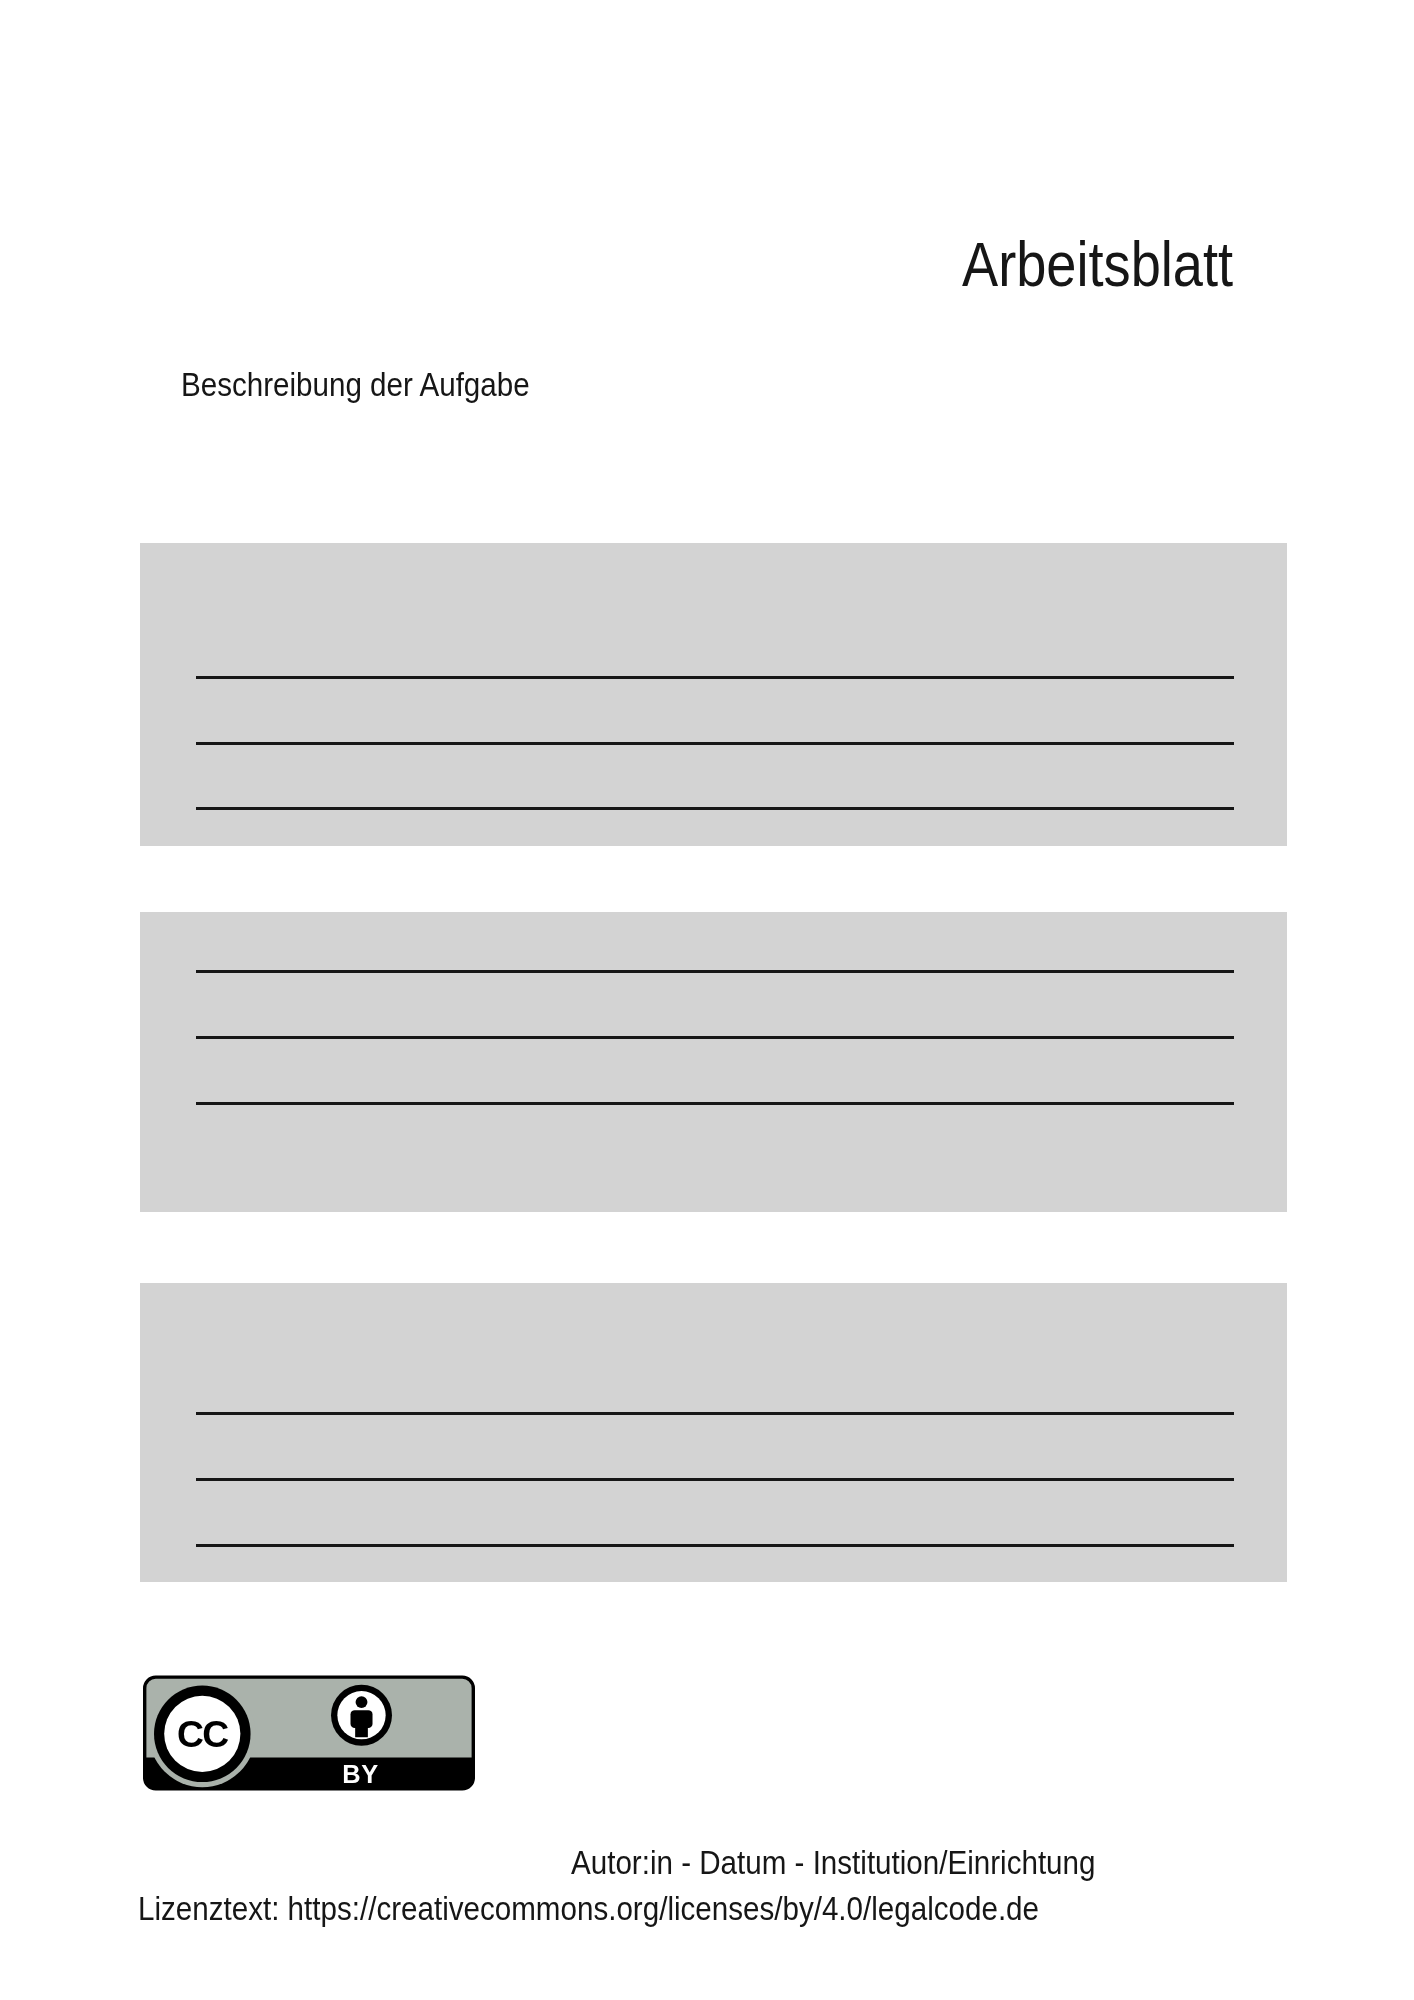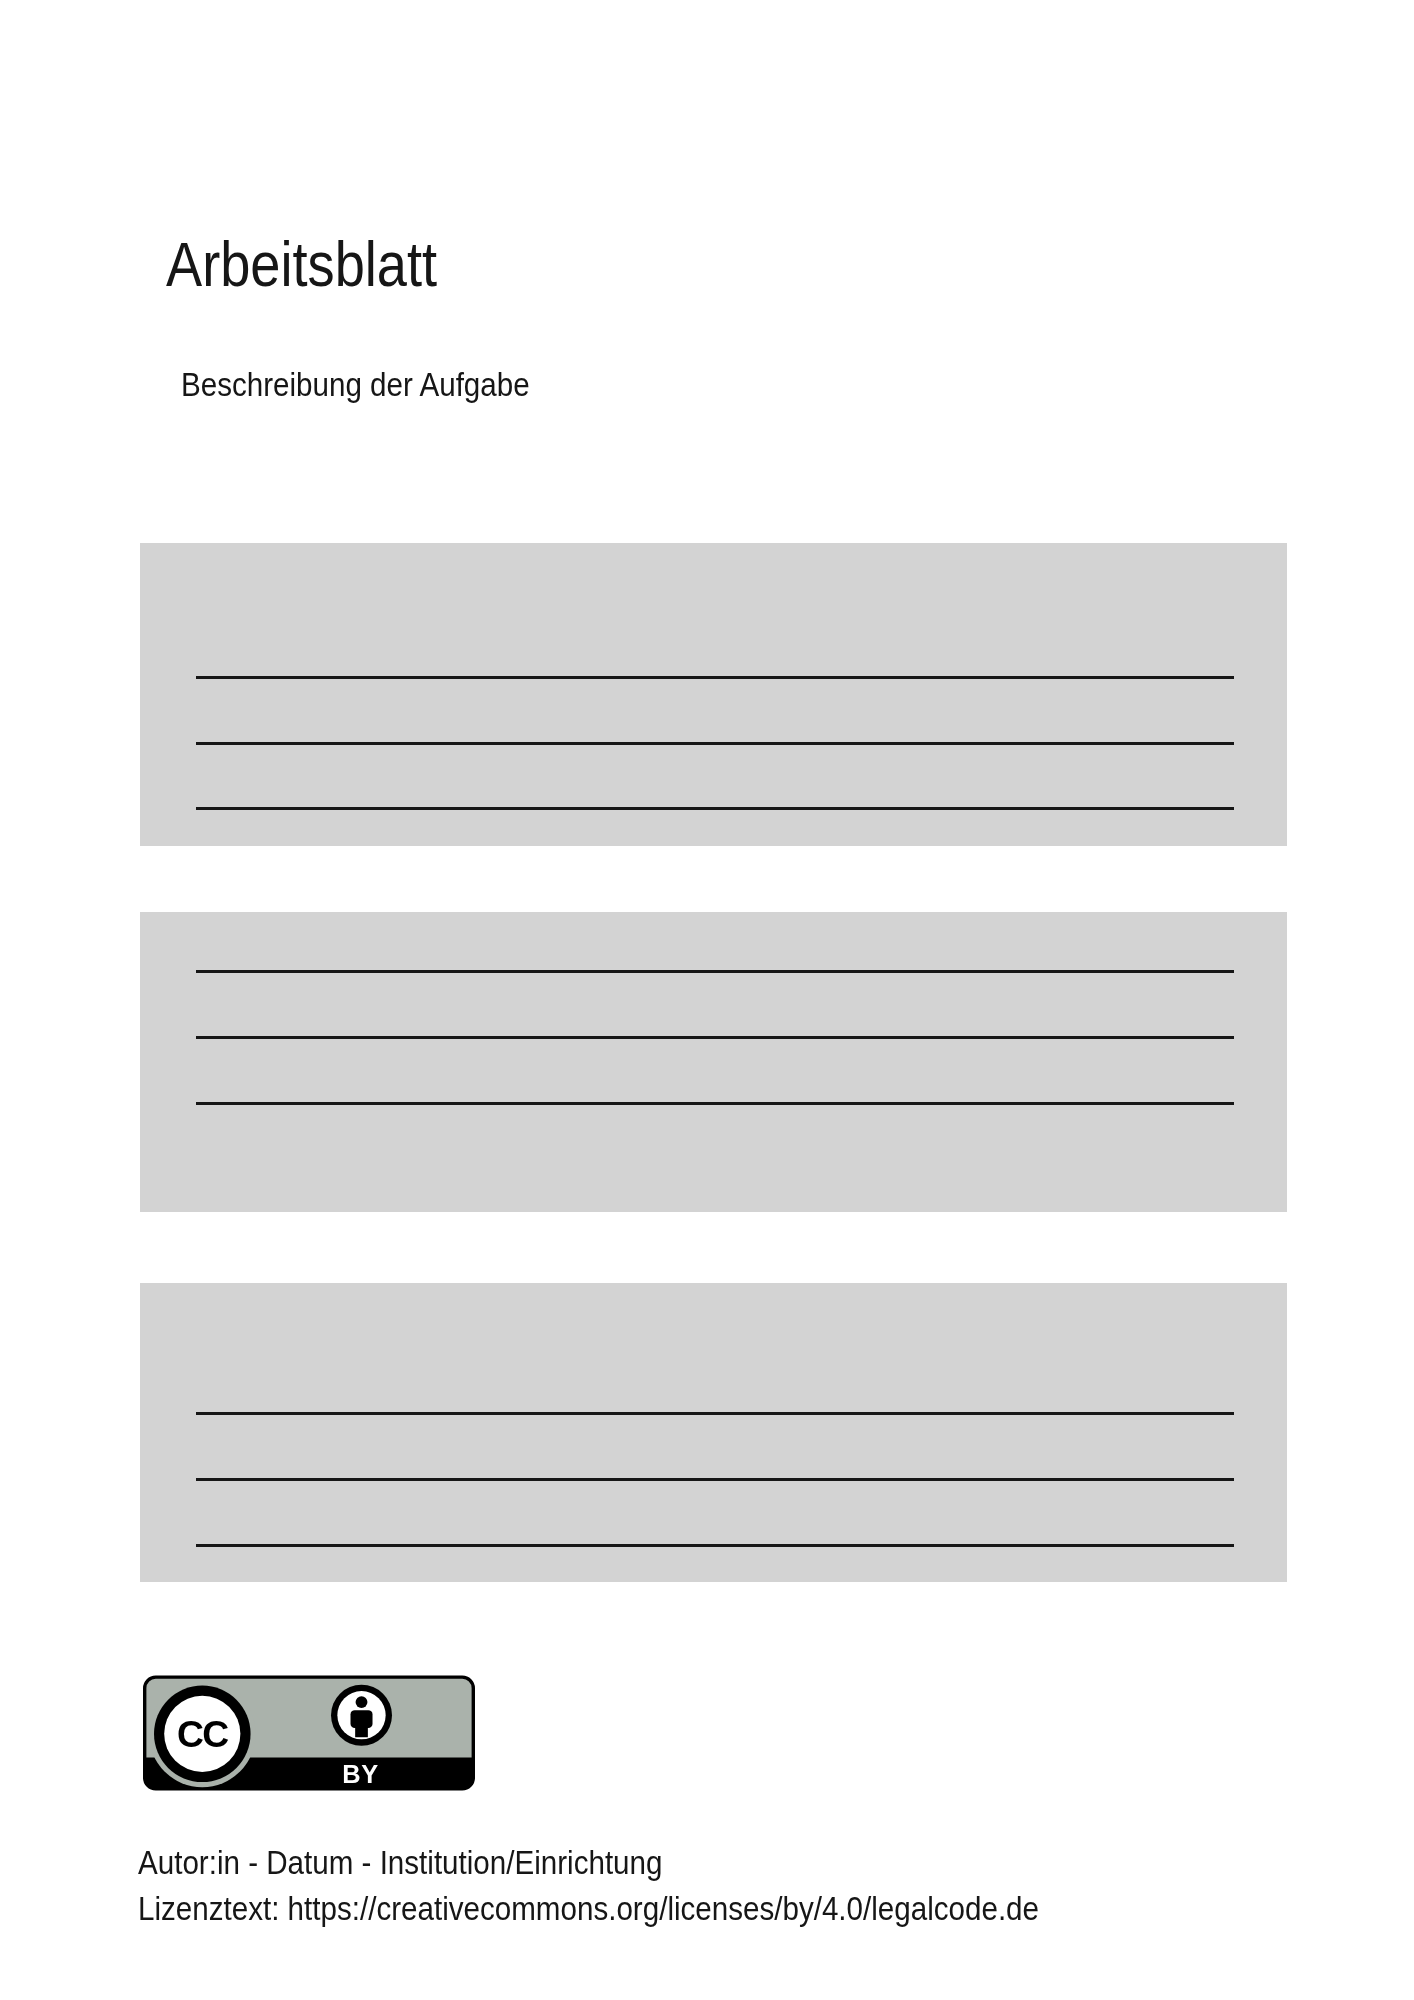--- a/index.html
+++ b/index.html
@@ -9,22 +9,22 @@
     background:#ffffff;
     overflow:hidden;
     font-family:"Liberation Sans","DejaVu Sans",sans-serif;
     color:#111111;
   }
   
   .cond{display:inline-block;transform:scaleX(0.87);transform-origin:0 50%;white-space:nowrap;}
   .cond-center{display:inline-block;transform:scaleX(0.86);transform-origin:50% 50%;white-space:nowrap;}
 
   .title{
-    position:absolute;left:144px;top:228px;width:1097px;
-    text-align:left;font-size:63px;line-height:1.15;font-weight:400;color:#161616;
+    position:absolute;left:158px;top:228px;width:1097px;
+    text-align:right;font-size:63px;line-height:1.15;font-weight:400;color:#161616;
   }
   .subtitle{
     position:absolute;left:181px;top:364px;
     font-size:34px;line-height:1.2;color:#161616;
   }
   .answer-box{
     position:absolute;left:140px;width:1147px;
     background:#d3d3d3;
   }
   .box1{top:543px;height:303px;}
@@ -45,21 +45,21 @@
   .box3 .writing-line:nth-child(3){top:261px;}
 
   .cc-badge{
     position:absolute;left:143px;top:1665px;width:332px;height:136px;
   }
   .cc-badge svg{display:block;width:100%;height:100%;}
   .cc-badge text{font-family:"Liberation Sans","DejaVu Sans",sans-serif;}
 
   .footer{
     position:absolute;left:138px;top:1839px;
-    font-size:34px;line-height:46px;color:#161616;
+    font-size:34px;line-height:46px;color:#161616;text-align:right;
   }
 </style>
 </head>
 <body>
 
 <div class="page">
 
   <div class="title">
     <span class="cond-center">Arbeitsblatt</span>
   </div>

